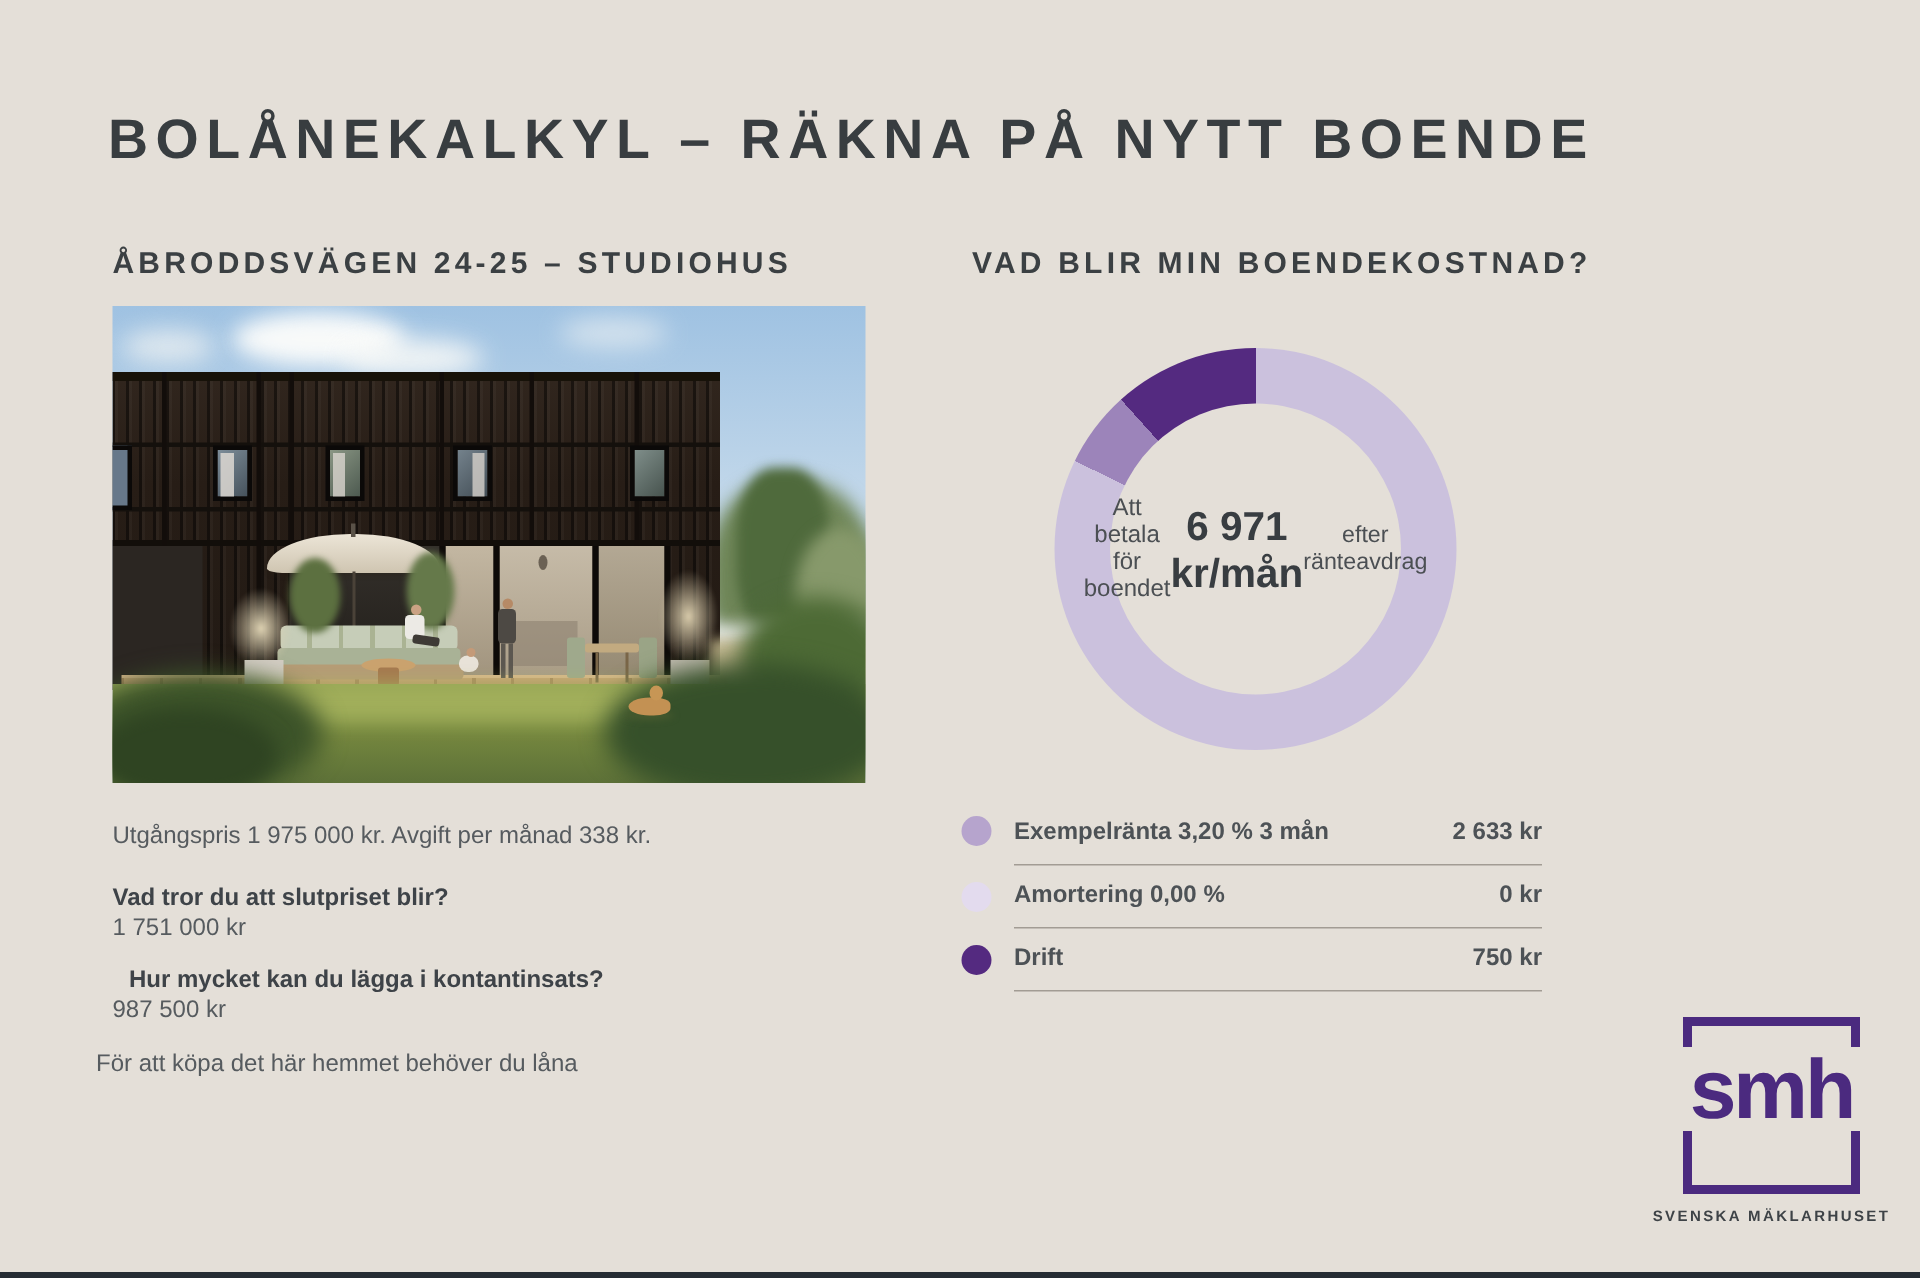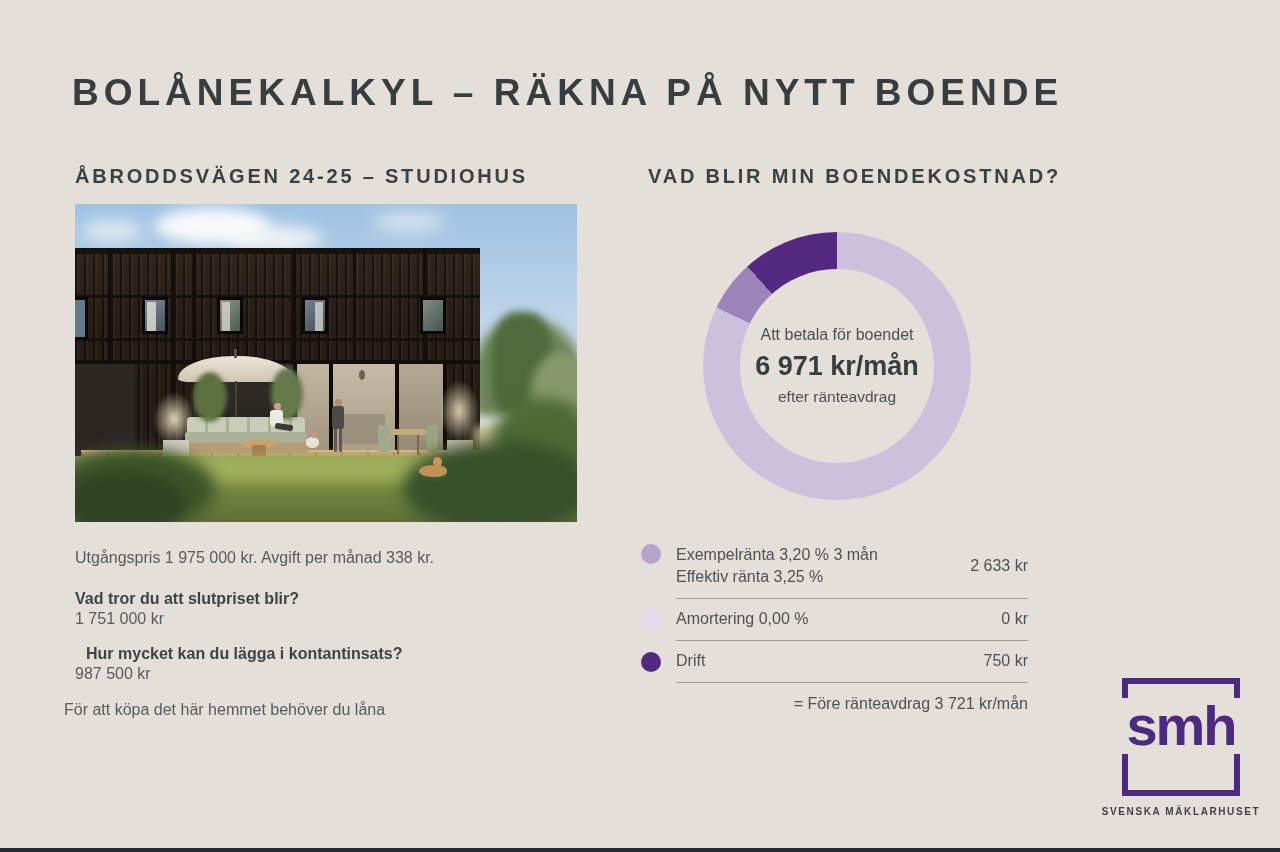--- a/index.html
+++ b/index.html
@@ -22,27 +22,27 @@
   .q2{left:86px;top:644px;}
   .a2{left:75px;top:664px;}
   .note{left:64px;top:700px;}
 
   
   .photo{left:75px;top:204px;width:502px;height:318px;overflow:hidden;background:linear-gradient(180deg,#9fc2e2 0%,#c6daeb 45%,#e7edf1 80%);}
   .photo *{position:absolute;}
 
   
   .donut{left:703px;top:232px;width:268px;height:268px;border-radius:50%;}
-  .donut-hole{position:absolute;inset:37px;border-radius:50%;background:#e4dfd8;display:flex;flex-direction:column;align-items:center;justify-content:center;text-align:center;}
+  .donut-hole{position:absolute;inset:37px;border-radius:50%;background:#e4dfd8;display:flex;flex-direction:row;align-items:center;justify-content:center;text-align:center;}
   .donut-line1{font-size:16px;color:#4b4f53;}
   .donut-value{font-size:27px;font-weight:700;color:#383d41;margin:7px 0 6px;}
   .donut-line2{font-size:15.5px;color:#4b4f53;}
 
   
-  .legend{left:641px;top:542px;width:387px;}
+  .legend{left:641px;top:542px;width:387px;font-weight:bold;}
   .lrow{display:flex;align-items:flex-start;}
   .dot{width:20px;height:20px;border-radius:50%;flex:0 0 20px;margin-right:15px;margin-top:2px;}
   .lbody{flex:1;display:flex;justify-content:space-between;align-items:center;border-bottom:1px solid #a29c94;padding:2px 0 10px;}
   .lrow + .lrow .lbody{padding-top:9px;}
   .lrow + .lrow .dot{margin-top:11px;}
   .llabel{font-size:16px;color:#4d5256;line-height:22px;}
   .lval{font-size:16px;color:#4d5256;white-space:nowrap;}
   .ltotal{margin-top:12px;text-align:right;font-size:16px;color:#4d5256;}
 
   
@@ -179,40 +179,38 @@
       <div class="donut-line2">efter ränteavdrag</div>
     </div>
   </div>
 
   <div class="abs legend">
     <div class="lrow">
       <span class="dot" style="background: rgb(182, 164, 205);"></span>
       <div class="lbody">
         <div>
           <div class="llabel">Exempelränta 3,20 % 3 mån</div>
-          <div class="llabel">Effektiv ränta 3,25 %</div>
         </div>
         <div class="lval">2 633 kr</div>
       </div>
     </div>
     <div class="lrow">
       <span class="dot" style="background: rgb(227, 219, 238);"></span>
       <div class="lbody">
         <div class="llabel">Amortering 0,00 %</div>
         <div class="lval">0 kr</div>
       </div>
     </div>
     <div class="lrow">
       <span class="dot" style="background: rgb(84, 42, 128);"></span>
       <div class="lbody">
         <div class="llabel">Drift</div>
         <div class="lval">750 kr</div>
       </div>
     </div>
-    <div class="ltotal">= Före ränteavdrag 3 721 kr/mån</div>
   </div>
 
   <div class="abs logo-square"></div>
   <div class="abs logo-text">smh</div>
   <div class="abs brand-name">SVENSKA MÄKLARHUSET</div>
 
   <div class="abs bottom-bar"></div>
 </div>
 
 </body></html>

